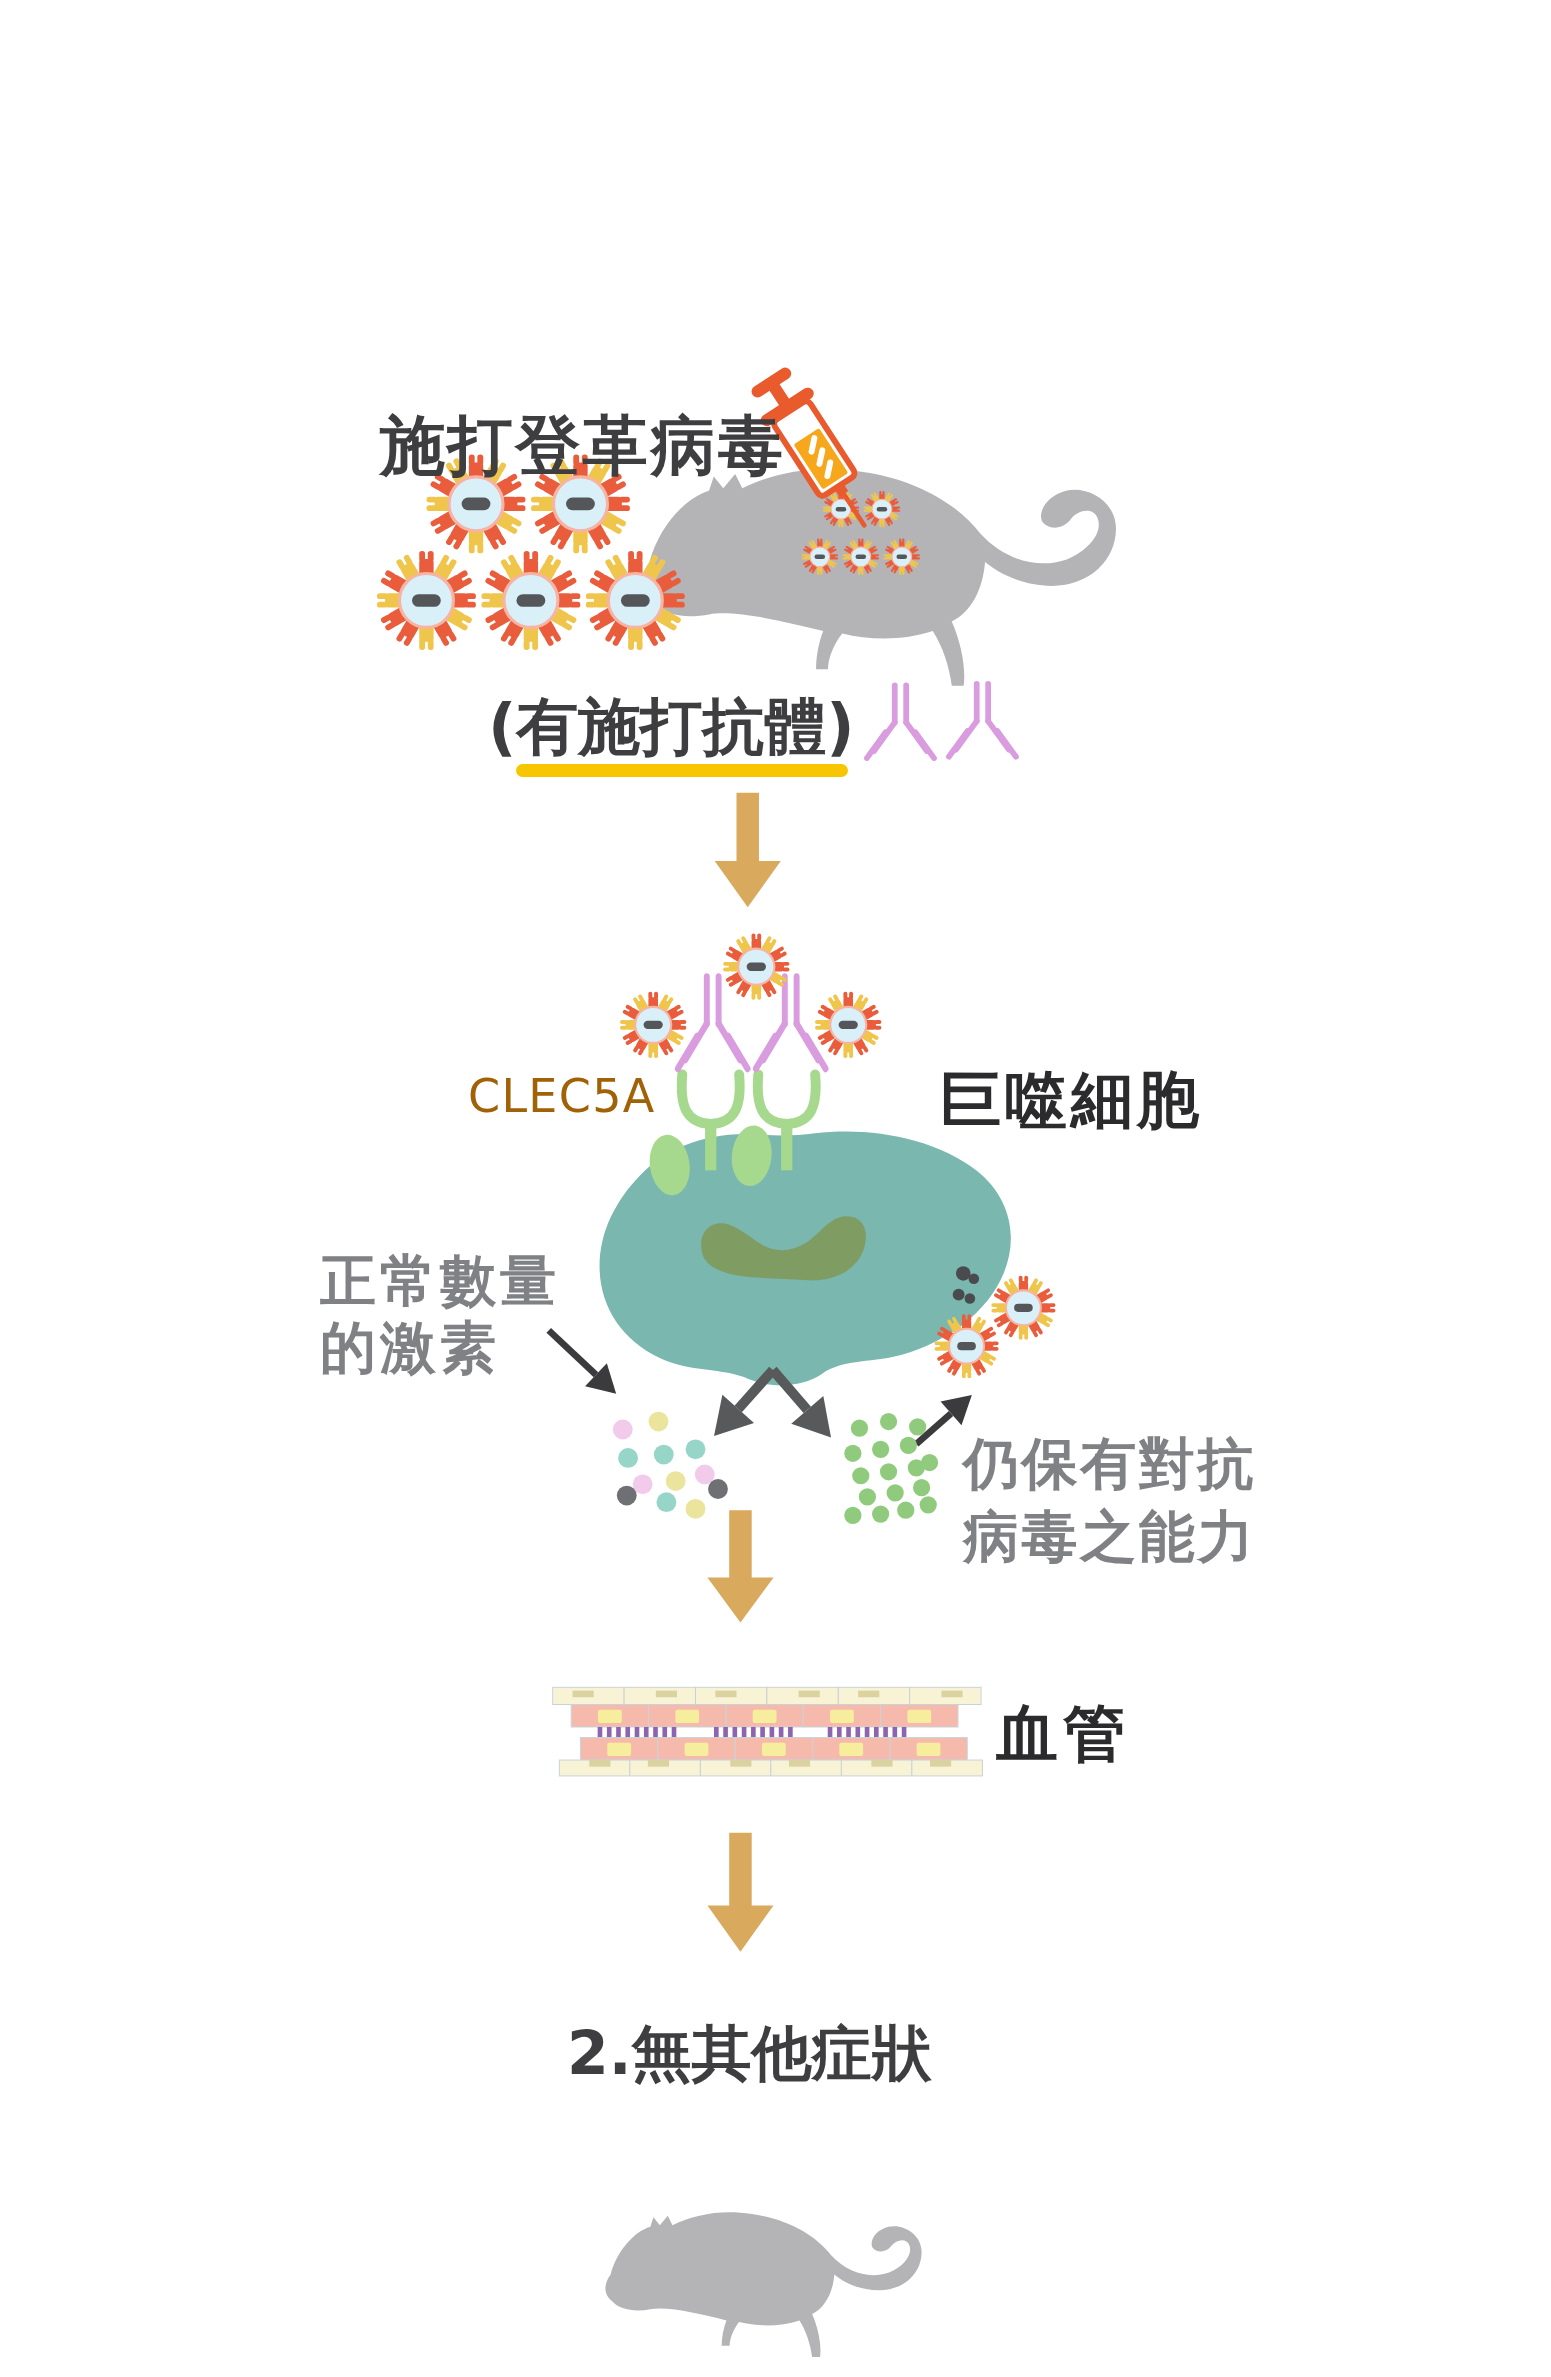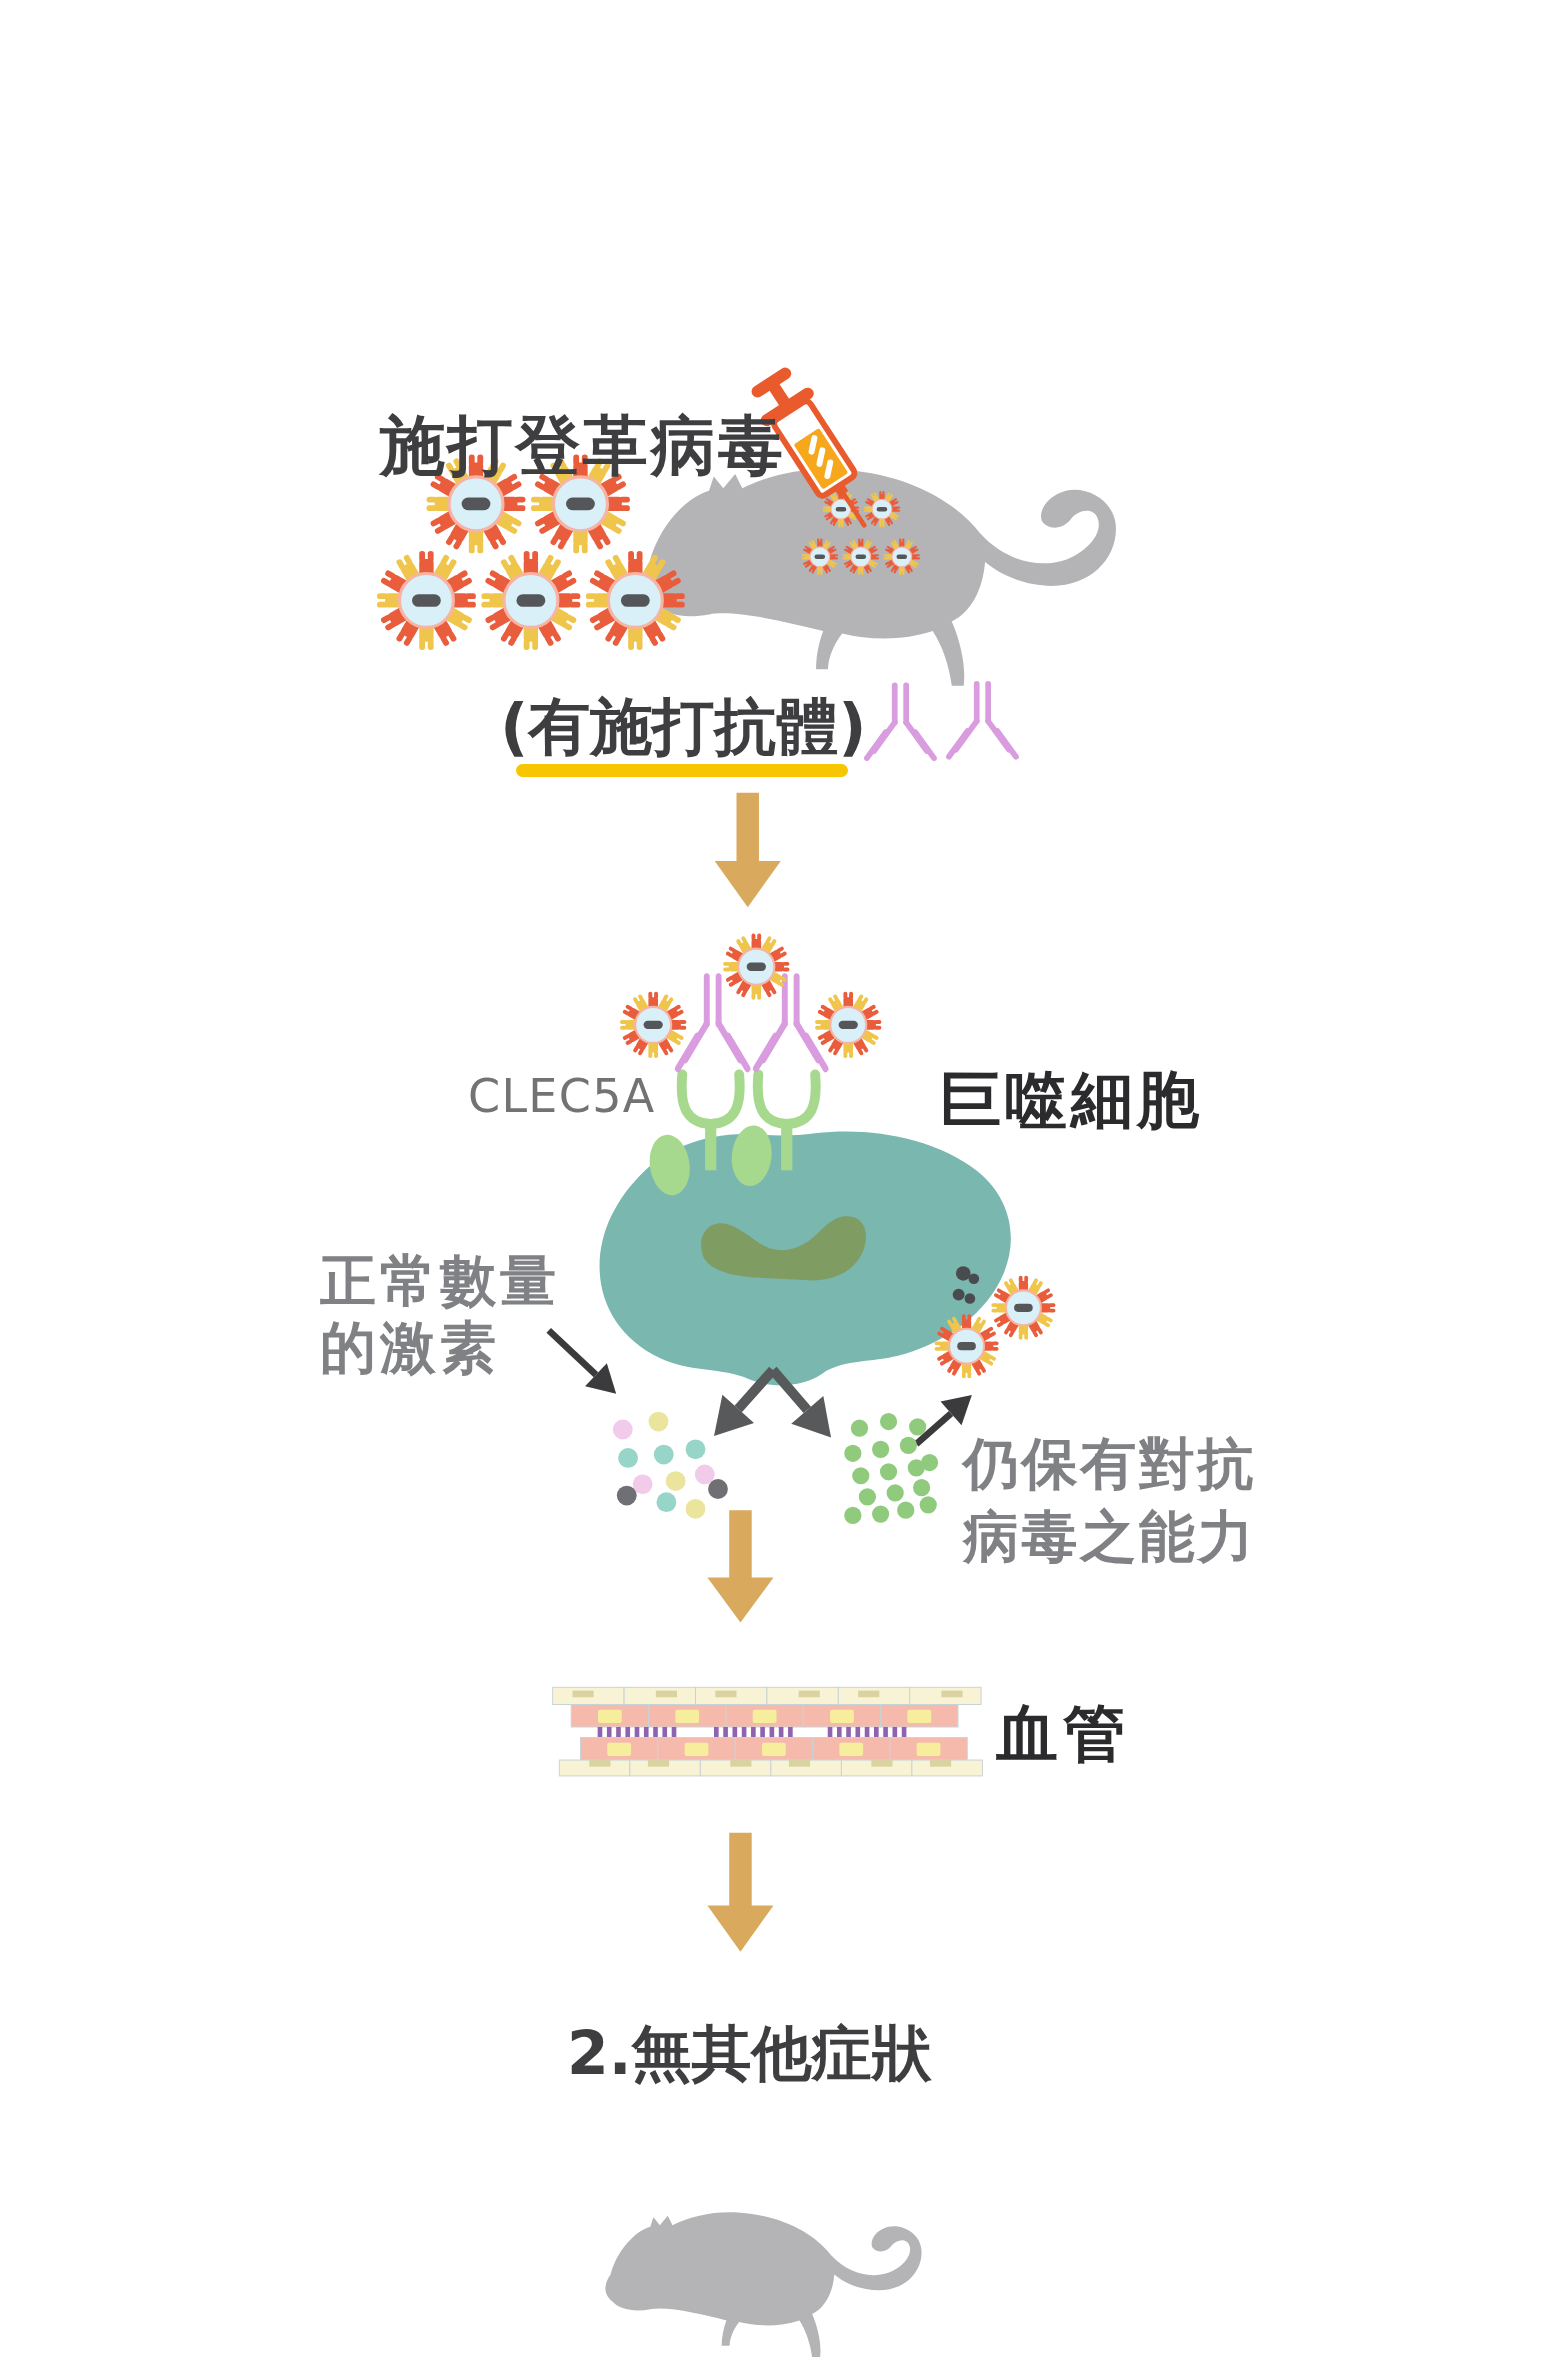--- a/index.html
+++ b/index.html
@@ -12,21 +12,21 @@
   }
   #art{position:absolute;left:0;top:0;}
   .abs{position:absolute;white-space:nowrap;}
   .title-box{
     left:405px;top:53px;width:778px;height:132px;
     border-radius:17px;
     display:flex;align-items:center;justify-content:center;
     font-size:63px;font-weight:bold;letter-spacing:5.3px;
   }
   .inject-label{left:380px;top:402px;font-size:65px;font-weight:bold;letter-spacing:2.6px;}
-  .ab-note{left:488px;top:685px;font-size:62px;font-weight:bold;margin-left:12px;}
+  .ab-note{left:488px;top:685px;font-size:62px;font-weight:bold;}
   .underline{left:516px;top:764px;width:332px;height:13.2px;border-radius:6.6px;}
   .clec5a{left:468px;top:1069px;font-size:46px;letter-spacing:1.3px;}
   .macro{left:907px;top:1058px;font-size:62px;font-weight:bold;letter-spacing:4px;margin-left:32px;}
   .cytokine{left:320px;top:1247px;font-size:56px;font-weight:bold;line-height:67px;letter-spacing:4px;}
   .defense{left:963px;top:1427px;font-size:56px;font-weight:bold;line-height:73px;letter-spacing:2.6px;}
   .vessel-label{left:996px;top:1692px;font-size:62px;font-weight:bold;letter-spacing:5.3px;}
   .outcome{left:567px;top:2014px;font-size:60px;font-weight:bold;line-height:78px;}
 </style>
 </head>
 <body>
@@ -1195,21 +1195,21 @@
         <path d="M10,62 C5,58 4,52 9,45 C13,30 24,18 34,15 L36,9 L40,14 L45,8 L48,14 C62,7 80,4 98,7 C120,10 138,20 148,33 C158,44 172,48 184,44 C194,40 200,32 197,26 C195,22 189,23 186,27 C183,31 177,32 174,28 C172,24 176,17 184,15 C194,13 205,20 205,31 C205,44 194,55 178,55 C166,55 156,50 150,45 C149,57 144,66 136,70 C140,79 142,90 141,97 L136,97 C135,89 132,80 128,74 C116,78 102,78 90,75 C86,80 84,86 84,90 L79,90 C79,85 80,79 82,74 C66,70 45,65 34,67 C24,69 14,67 10,62 Z" fill="#B4B4B6"></path>
       </g>
     </svg>
 
 
   <div class="abs inject-label" style="color: rgb(62, 62, 64);">施打登革病毒</div>
 
   <div class="abs ab-note" style="color: rgb(62, 62, 64);">(有施打抗體)</div>
   <div class="abs underline" style="background: rgb(247, 198, 0);"></div>
 
-  <div class="abs clec5a" style="color: #737373;">CLEC5A</div>
+  <div class="abs clec5a" style="color: #a16207;">CLEC5A</div>
   <div class="abs macro" style="color: rgb(43, 43, 45);">巨噬細胞</div>
 
   <div class="abs cytokine" style="color: rgb(128, 129, 132);">
     <div>正常數量</div>
     <div>的激素</div>
   </div>
 
   <div class="abs defense" style="color: rgb(128, 129, 132); text-align: right;">
     <div>仍保有對抗</div>
     <div>病毒之能力</div>

